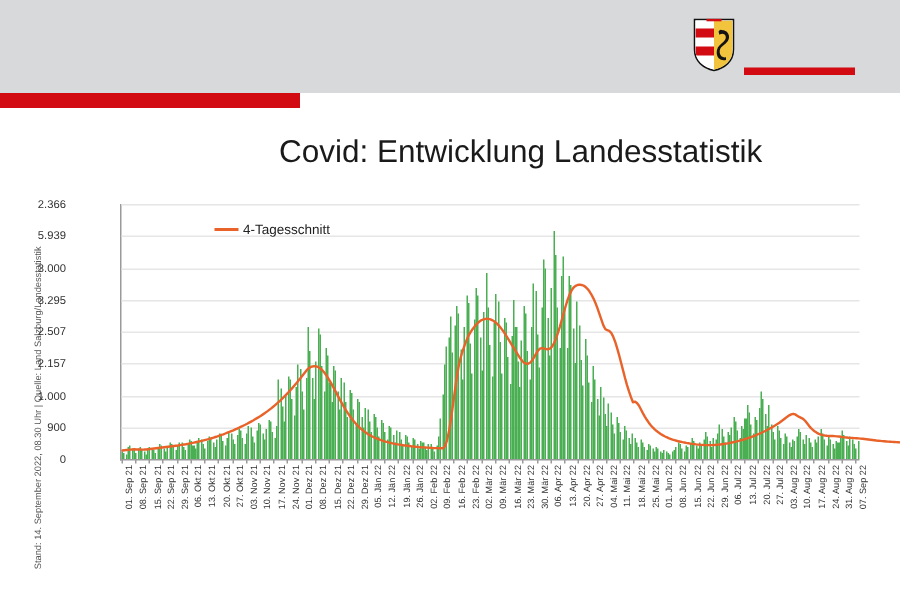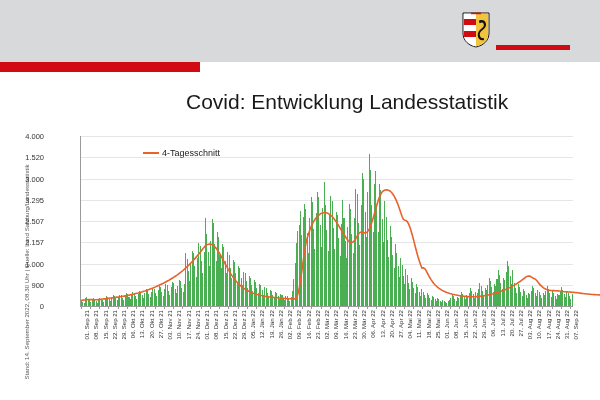--- a/index.html
+++ b/index.html
@@ -524,22 +524,22 @@
     </div>
   </div>
   <div id="yticks">
       <div class="ytick" style="top: 174px;">0</div>
       <div class="ytick" style="top: 152.75px;">900</div>
       <div class="ytick" style="top: 131.5px;">1.000</div>
       <div class="ytick" style="top: 110.25px;">2.157</div>
       <div class="ytick" style="top: 89px;">2.507</div>
       <div class="ytick" style="top: 67.75px;">3.295</div>
       <div class="ytick" style="top: 46.5px;">3.000</div>
-      <div class="ytick" style="top: 25.25px;">1.520</div>
-      <div class="ytick" style="top: 4px;">4.000</div>
+      <div class="ytick" style="top: 25.25px;">5.939</div>
+      <div class="ytick" style="top: 4px;">2.366</div>
     </div>
   <div id="xlabels">
       <div class="xtickmark" style="left: 0.659517px;"></div>
       <div class="xlabel" style="left: 3.05952px;">01. Sep 21</div>
       <div class="xtickmark" style="left: 9.89276px;"></div>
       <div class="xlabel" style="left: 12.2928px;">08. Sep 21</div>
       <div class="xtickmark" style="left: 19.126px;"></div>
       <div class="xlabel" style="left: 21.526px;">15. Sep 21</div>
       <div class="xtickmark" style="left: 28.3592px;"></div>
       <div class="xlabel" style="left: 30.7592px;">22. Sep 21</div>

